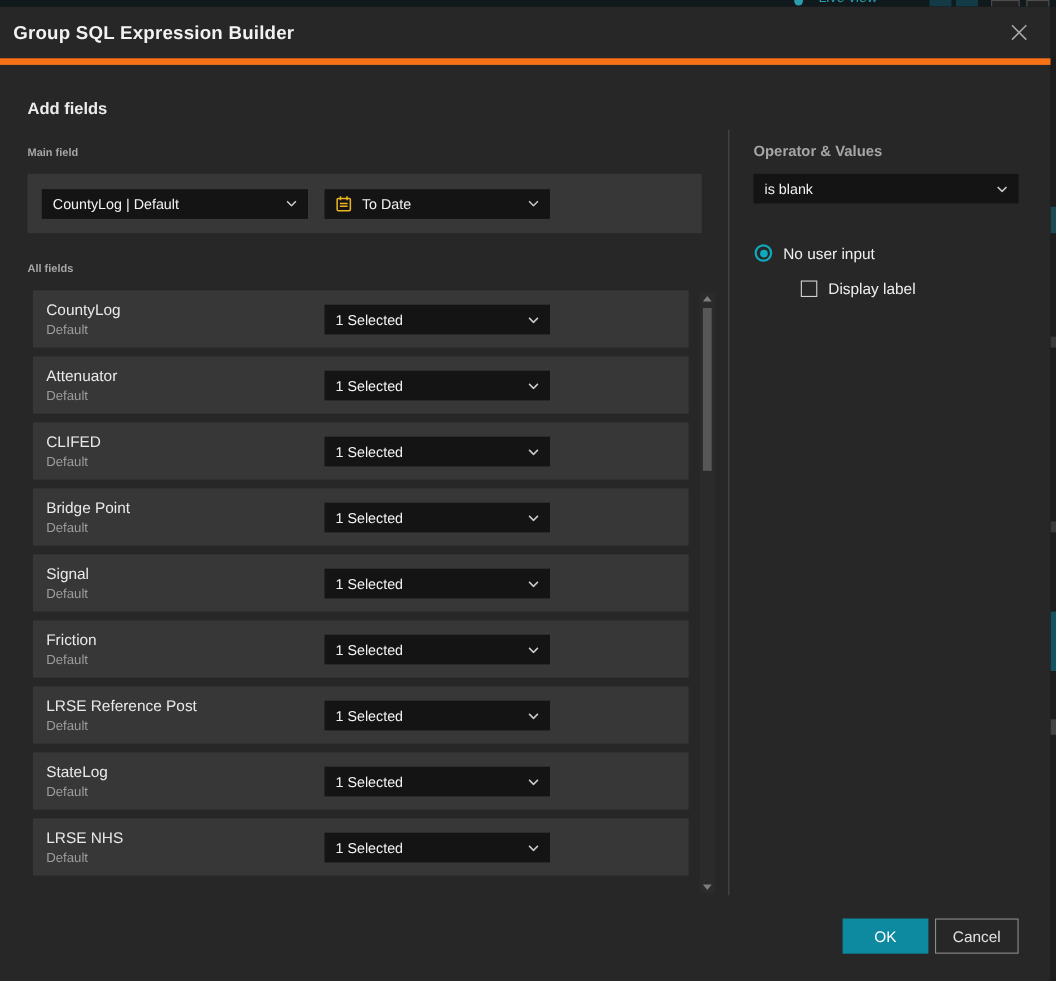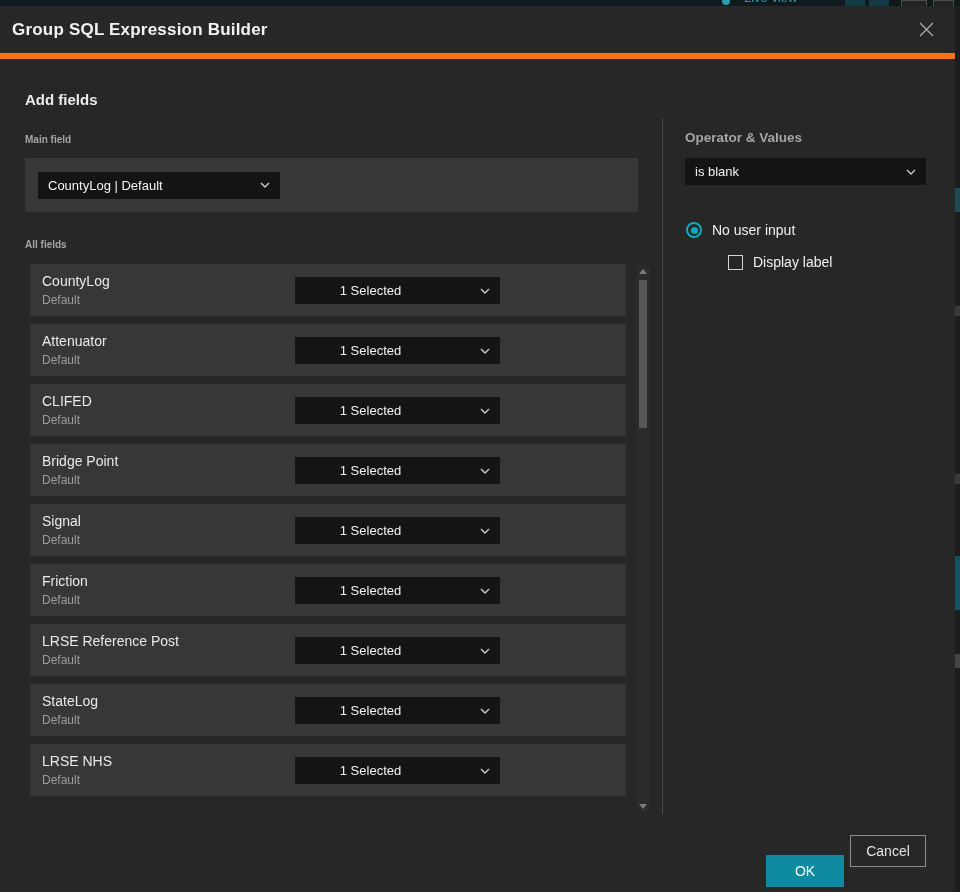--- a/index.html
+++ b/index.html
@@ -42,21 +42,21 @@
   .select .sel-text { flex:1; white-space:nowrap; overflow:hidden; }
   .select svg.chev { flex:none; margin-left:8px; }
 
   .main-panel { position:absolute; left:25px; top:152px; width:613px; height:54px;
                 background:#373737; display:flex; align-items:center; padding-left:13px; }
   .main-panel .select.field { width:242px; }
   .main-panel .select.date  { width:205px; margin-left:15px; }
   .cal-icon { flex:none; margin-right:9px; line-height:0; }
 
   
-  .fields-list { position:absolute; left:30px; top:258px; width:596px;text-align:center; }
+  .fields-list { position:absolute; left:30px; top:258px; width:596px; }
   .field-row { position:relative; height:52px; background:#373737; margin-bottom:8px; }
   .row-name { position:absolute; left:12px; top:9px; font-size:14px; color:#e9e9e9; }
   .row-sub  { position:absolute; left:12px; top:29px; font-size:12px; color:#9c9c9c; }
   .row-select { position:absolute; left:265px; top:13px; width:205px;gap:36px; }
 
   
   .scrollbar { position:absolute; left:636px; top:260px; width:14px; height:546px;
                background:#2b2b2b; }
   .sb-arrow { position:absolute; left:3px; width:0; height:0;
               border-left:4px solid transparent; border-right:4px solid transparent; }
@@ -75,21 +75,21 @@
            position:relative; background:transparent; flex:none; }
   .radio.checked::after { content:""; position:absolute; inset:2.5px; border-radius:50%;
                           background:var(--ctl-teal); }
   .radio-label { margin-left:10px; font-size:14px; color:#f0f0f0; }
 
   .check-row { position:absolute; left:708px; top:248px; display:flex; align-items:center; cursor:pointer;margin-left:20px; }
   .checkbox { width:15px; height:15px; border:1.5px solid #d4d4d4; background:transparent; flex:none; }
   .check-label { margin-left:10px; font-size:14px; color:#f0f0f0; }
 
   
-  .btn-ok { position:absolute; left:766px; top:849px; width:78px; height:32px;
+  .btn-ok { position:absolute; left:766px; top:829px; width:78px; height:32px;
             background:var(--accent); color:#fff; border:none; font-size:14px;
             font-family:inherit; cursor:pointer; }
   .btn-cancel { position:absolute; left:850px; top:829px; width:76px; height:32px;
                 background:transparent; color:#e3e3e3; border:1px solid #8c8c8c;
                 font-size:14px; font-family:inherit; cursor:pointer; }
 </style>
 </head>
 <body>
 
 <div class="top-strip">
@@ -124,20 +124,33 @@
 
   <div class="sub-label" style="top:128px;">Main field</div>
 
   <div class="main-panel">
     <div class="select field">
       <span class="sel-text">CountyLog | Default</span>
       <svg class="chev" width="10" height="6" viewBox="0 0 10 6">
         <path d="M1 1 L5 5 L9 1" stroke="#cccccc" stroke-width="1.4" fill="none"></path>
       </svg>
     </div>
+    <div class="select date">
+      <span class="cal-icon">
+        <svg width="15" height="15" viewBox="0 0 15 15">
+          <rect x="1.5" y="2.5" width="12" height="11" rx="1" fill="none" stroke="var(--amber)" stroke-width="1.4"></rect>
+          <path d="M4.5 0.5 V4 M10.5 0.5 V4" stroke="var(--amber)" stroke-width="1.4" fill="none"></path>
+          <path d="M4 7 H11 M4 9.5 H11" stroke="var(--amber)" stroke-width="1.2" fill="none"></path>
+        </svg>
+      </span>
+      <span class="sel-text">To Date</span>
+      <svg class="chev" width="10" height="6" viewBox="0 0 10 6">
+        <path d="M1 1 L5 5 L9 1" stroke="#cccccc" stroke-width="1.4" fill="none"></path>
+      </svg>
+    </div>
   </div>
 
   <div class="sub-label" style="top:233px;">All fields</div>
 
   <div class="fields-list">
     <div class="field-row">
       <div class="row-name">CountyLog</div>
       <div class="row-sub">Default</div>
       <div class="select row-select">
         <span class="sel-text">1 Selected</span>

